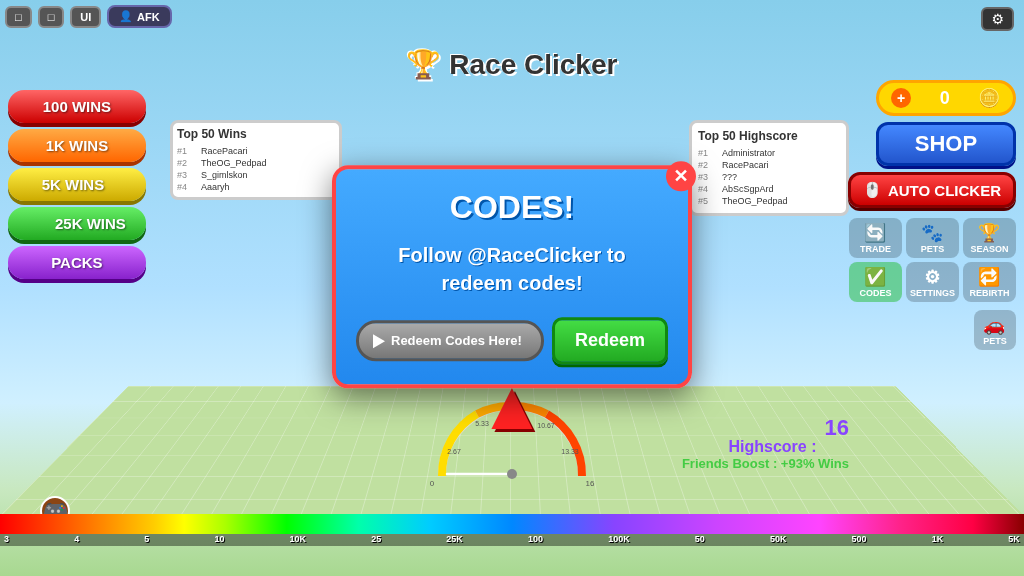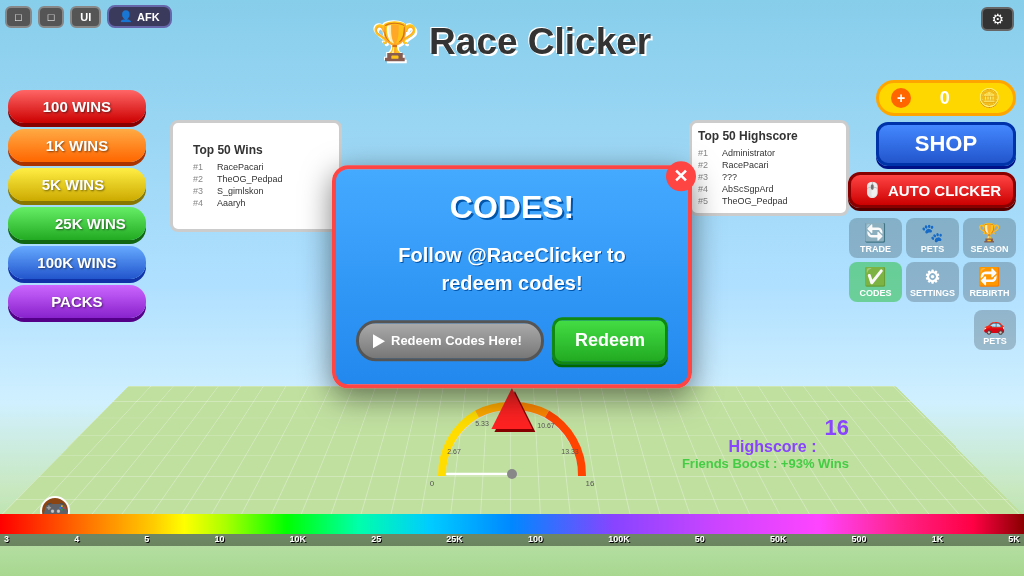--- a/index.html
+++ b/index.html
@@ -79,24 +79,24 @@
       border: 2px solid #666;
       border-radius: 6px;
       color: white;
       font-size: 14px;
       padding: 2px 8px;
     }
 
     
     #title {
       position: absolute;
-      top: 20px;
+      top: 48px;
       left: 50%;
       transform: translateX(-50%);
-      font-size: 37px;
+      font-size: 28px;
       font-weight: 900;
       color: #333;
       text-shadow: 2px 2px 0 white, -1px -1px 0 white;
       white-space: nowrap;
       z-index: 50;
       text-align: right;
     }
 
     
     #left-sidebar {
@@ -222,21 +222,21 @@
 
     
     #leaderboard-left {
       position: absolute;
       left: 170px;
       top: 120px;
       width: 172px;
       background: white;
       border: 3px solid #ccc;
       border-radius: 8px;
-      padding: 20px;
+      padding: 4px;
       font-size: 10px;
       z-index: 30;
     }
 
     #leaderboard-right {
       position: absolute;
       right: 175px;
       top: 120px;
       width: 160px;
       background: white;
@@ -496,21 +496,20 @@
   <div id="settings-icon-top">⚙</div>
 </div>
 
 <div id="title">🏆 Race Clicker</div>
 
 <div id="left-sidebar">
   <button class="win-btn" style="background: linear-gradient(180deg, #FF6666, #CC0000); box-shadow: 0 4px 0 #880000;">100 WINS</button>
   <button class="win-btn" style="background: linear-gradient(180deg, #FFAA44, #FF6600); box-shadow: 0 4px 0 #AA3300;">1K WINS</button>
   <button class="win-btn" style="background: linear-gradient(180deg, #FFEE44, #CCAA00); box-shadow: 0 4px 0 #887700; padding-left: 12px;">5K WINS</button>
   <button class="win-btn" style="background: linear-gradient(180deg, #66EE66, #22AA22); box-shadow: 0 4px 0 #116611; padding-left: 47px;">25K WINS</button>
-  <button class="win-btn" style="background: linear-gradient(180deg, #66AAFF, #2255CC); box-shadow: 0 4px 0 #1133AA;">100K WINS</button>
   <button class="win-btn" style="background: linear-gradient(180deg, #CC66FF, #8822CC); box-shadow: 0 4px 0 #550088;">PACKS</button>
 </div>
 
 <div id="right-sidebar">
   <div class="coin-bar">
     <div class="coin-plus">+</div>
     <span>0</span>
     <span>🪙</span>
   </div>
   <button class="shop-btn">SHOP</button>

